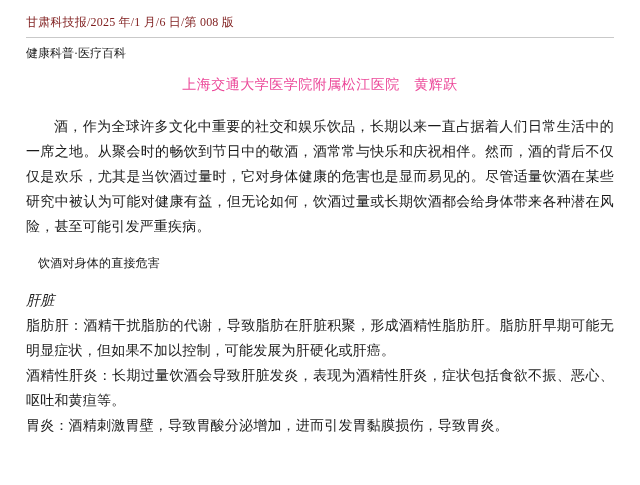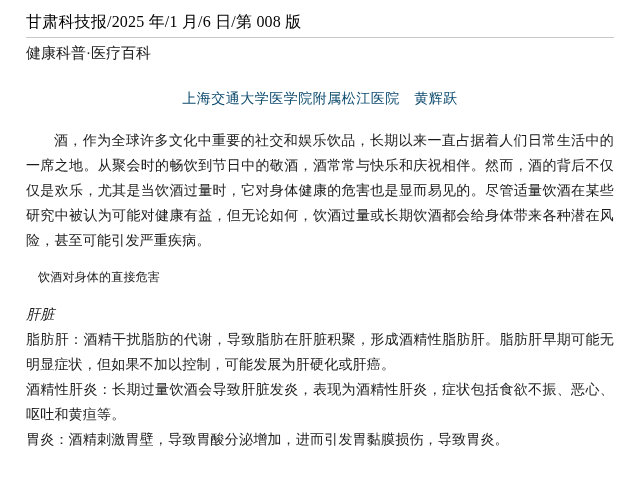--- a/index.html
+++ b/index.html
@@ -15,52 +15,52 @@
     overflow: hidden;
   }
   .page {
     position: relative;
     width: 640px;
     height: 485px;
     box-sizing: border-box;
     padding: 12px 26px 0 26px;
   }
   .masthead {
-    font-size: 16px;
+    font-size: 12px;
     line-height: 20px;
-    color: #000000;
+    color: #7f1d1d;
     letter-spacing: 0.2px;
   }
   .masthead-line {
     display: block;
   }
   .rule {
     border: 0;
     border-top: 1px solid #c9c9c9;
     margin: 5px 0 0 0;
   }
   .kicker {
-    font-size: 15px;
+    font-size: 12px;
     line-height: 22px;
     margin-top: 4px;
     color: #1a1a1a;
   }
   .headline {
     text-align: center;
     font-size: 22px;
     font-weight: bold;
     letter-spacing: 1px;
     margin: 22px 0 0 0;
     color: #111111;
   }
   .byline {
     text-align: center;
     font-size: 14px;
-    margin: 26px 0 0 0;
-    color: #0c4a6e;
+    margin: 12px 0 0 0;
+    color: #ec4899;
     letter-spacing: 0.5px;
   }
   .body {
     margin-top: 20px;
     font-size: 14px;
     line-height: 25px;
     text-align: justify;
     color: #1a1a1a;
     letter-spacing: 0.2px;
   }

